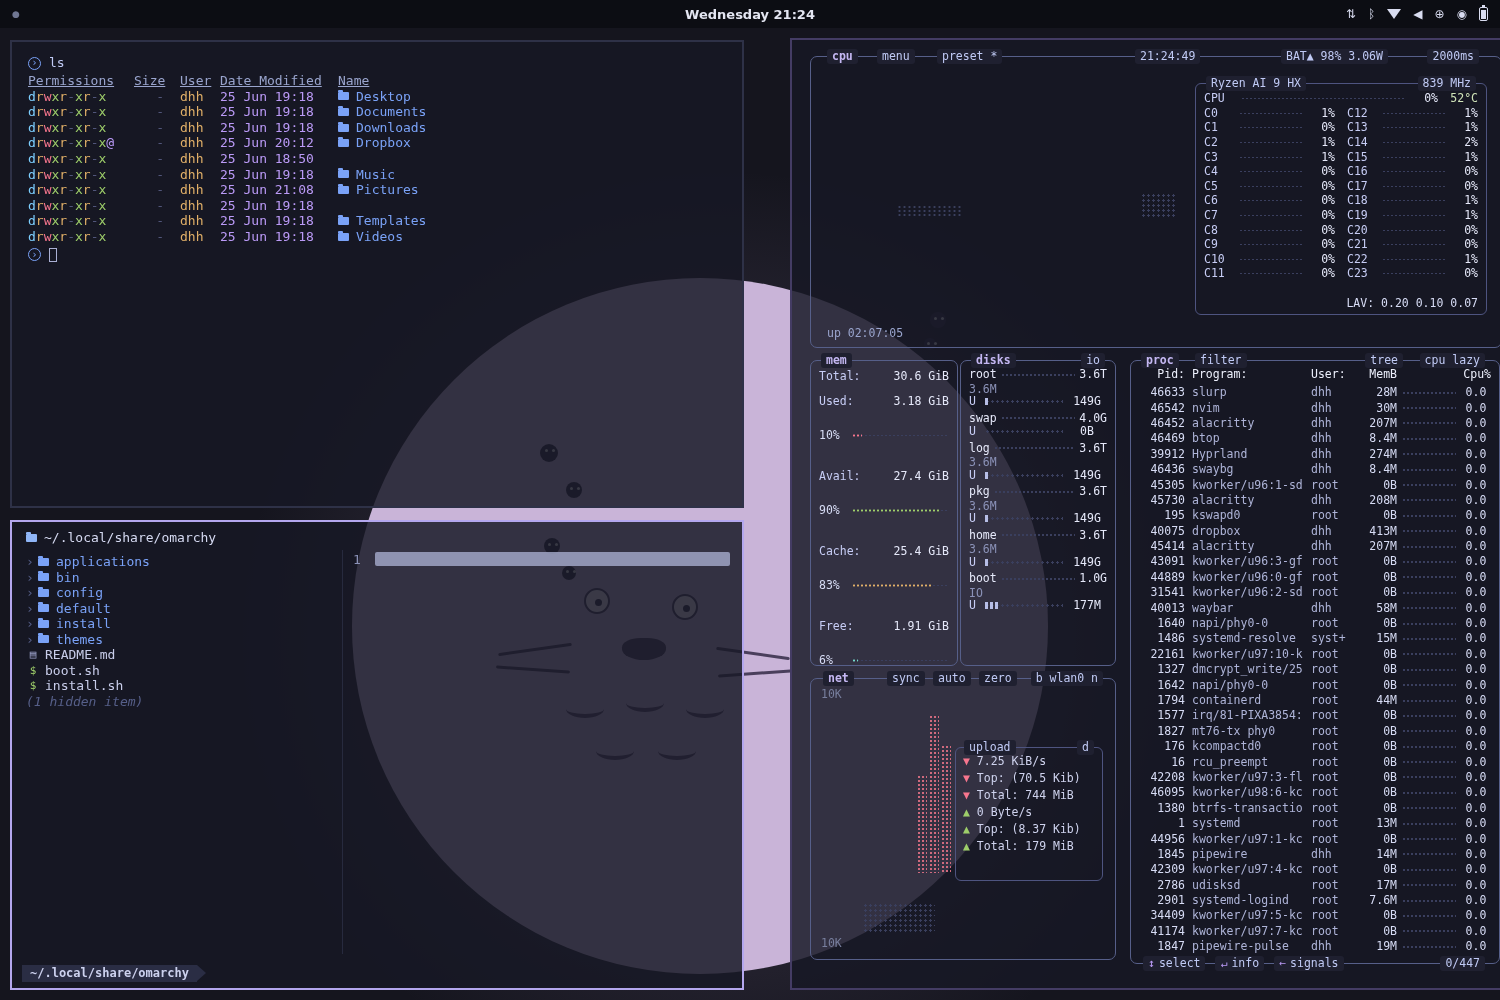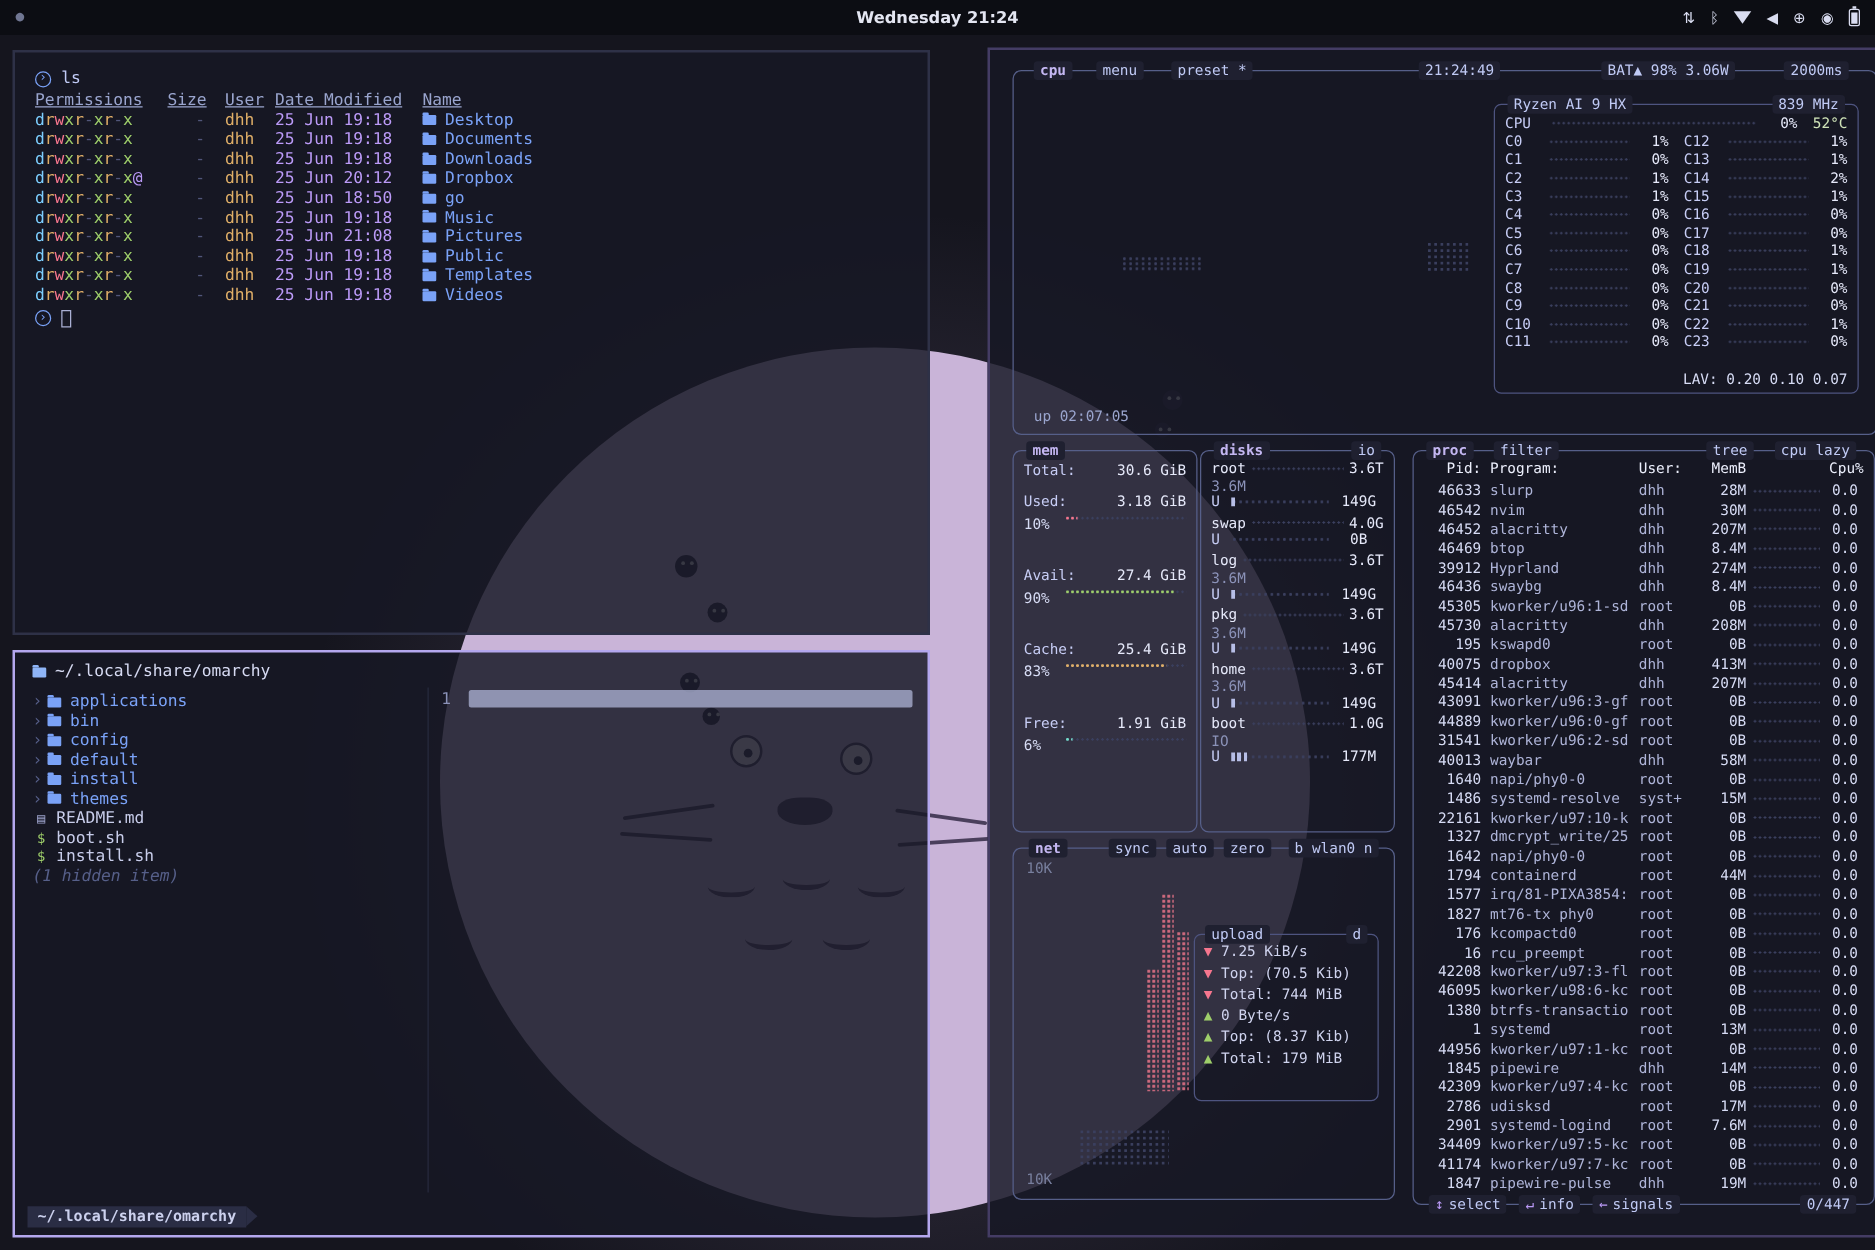--- a/index.html
+++ b/index.html
@@ -98,21 +98,21 @@
 .cpu-decor2{position:absolute;left:330px;top:136px;width:34px;height:26px;
  background-image:radial-gradient(circle,#3a3f5e 1px,transparent 1.2px);background-size:5px 5px}
 
 .mem-inner{padding:8px 8px 0}
 .mem-total{display:flex;justify-content:space-between;color:#c7cdf5;margin-bottom:10px}
 .mem-total .v{color:#e6e9fa}
 .mem-g{margin-bottom:26px}
 .mem-l1{display:flex;justify-content:space-between}
 .mem-l1 .lab{color:#c7cdf5}
 .mem-l1 .v{color:#e6e9fa}
-.mem-l2{display:flex;margin-top:3px}
+.mem-l2{display:flex;align-items:center;margin-top:19px}
 .mem-pct{width:30px;color:#d7dcf5}
 .mmeter{flex:1;height:5px;position:relative;margin-left:3px;
  background-image:radial-gradient(circle,#3a3f5e .9px,transparent 1.1px);background-size:4px 5px}
 .mmeter i{position:absolute;left:0;top:0;bottom:0;background-image:radial-gradient(circle,var(--mc,#9ece6a) 1px,transparent 1.2px);background-size:4px 5px}
 .mem-groups .mem-g:nth-child(1) .mmeter i{--mc:#f7768e}
 .mem-groups .mem-g:nth-child(2) .mmeter i{--mc:#9ece6a}
 .mem-groups .mem-g:nth-child(3) .mmeter i{--mc:#e0af68}
 .mem-groups .mem-g:nth-child(4) .mmeter i{--mc:#73daca}
 
 .disks-inner{padding:7px 8px 0}
@@ -260,24 +260,20 @@
         <span class="c-name">
             <i class="fold"></i>
             <span>Dropbox</span>
           </span>
       </div>
         <div class="ls-row">
         <span class="c-perm"><span style="color: rgb(125, 207, 255);">d</span><span style="color: rgb(224, 175, 104);">r</span><span style="color: rgb(247, 118, 142);">w</span><span style="color: rgb(158, 206, 106);">x</span><span style="color: rgb(224, 175, 104);">r</span><span style="color: rgb(81, 86, 122);">-</span><span style="color: rgb(158, 206, 106);">x</span><span style="color: rgb(224, 175, 104);">r</span><span style="color: rgb(81, 86, 122);">-</span><span style="color: rgb(158, 206, 106);">x</span></span>
         <span class="c-size val">-</span>
         <span class="c-user">dhh</span>
         <span class="c-date">25 Jun 18:50</span>
-        <span class="c-name">
-            <i class="fold"></i>
-            <span>go</span>
-          </span>
       </div>
         <div class="ls-row">
         <span class="c-perm"><span style="color: rgb(125, 207, 255);">d</span><span style="color: rgb(224, 175, 104);">r</span><span style="color: rgb(247, 118, 142);">w</span><span style="color: rgb(158, 206, 106);">x</span><span style="color: rgb(224, 175, 104);">r</span><span style="color: rgb(81, 86, 122);">-</span><span style="color: rgb(158, 206, 106);">x</span><span style="color: rgb(224, 175, 104);">r</span><span style="color: rgb(81, 86, 122);">-</span><span style="color: rgb(158, 206, 106);">x</span></span>
         <span class="c-size val">-</span>
         <span class="c-user">dhh</span>
         <span class="c-date">25 Jun 19:18</span>
         <span class="c-name">
             <i class="fold"></i>
             <span>Music</span>
           </span>
@@ -290,24 +286,20 @@
         <span class="c-name">
             <i class="fold"></i>
             <span>Pictures</span>
           </span>
       </div>
         <div class="ls-row">
         <span class="c-perm"><span style="color: rgb(125, 207, 255);">d</span><span style="color: rgb(224, 175, 104);">r</span><span style="color: rgb(247, 118, 142);">w</span><span style="color: rgb(158, 206, 106);">x</span><span style="color: rgb(224, 175, 104);">r</span><span style="color: rgb(81, 86, 122);">-</span><span style="color: rgb(158, 206, 106);">x</span><span style="color: rgb(224, 175, 104);">r</span><span style="color: rgb(81, 86, 122);">-</span><span style="color: rgb(158, 206, 106);">x</span></span>
         <span class="c-size val">-</span>
         <span class="c-user">dhh</span>
         <span class="c-date">25 Jun 19:18</span>
-        <span class="c-name">
-            <i class="fold"></i>
-            <span>Public</span>
-          </span>
       </div>
         <div class="ls-row">
         <span class="c-perm"><span style="color: rgb(125, 207, 255);">d</span><span style="color: rgb(224, 175, 104);">r</span><span style="color: rgb(247, 118, 142);">w</span><span style="color: rgb(158, 206, 106);">x</span><span style="color: rgb(224, 175, 104);">r</span><span style="color: rgb(81, 86, 122);">-</span><span style="color: rgb(158, 206, 106);">x</span><span style="color: rgb(224, 175, 104);">r</span><span style="color: rgb(81, 86, 122);">-</span><span style="color: rgb(158, 206, 106);">x</span></span>
         <span class="c-size val">-</span>
         <span class="c-user">dhh</span>
         <span class="c-date">25 Jun 19:18</span>
         <span class="c-name">
             <i class="fold"></i>
             <span>Templates</span>
           </span>

